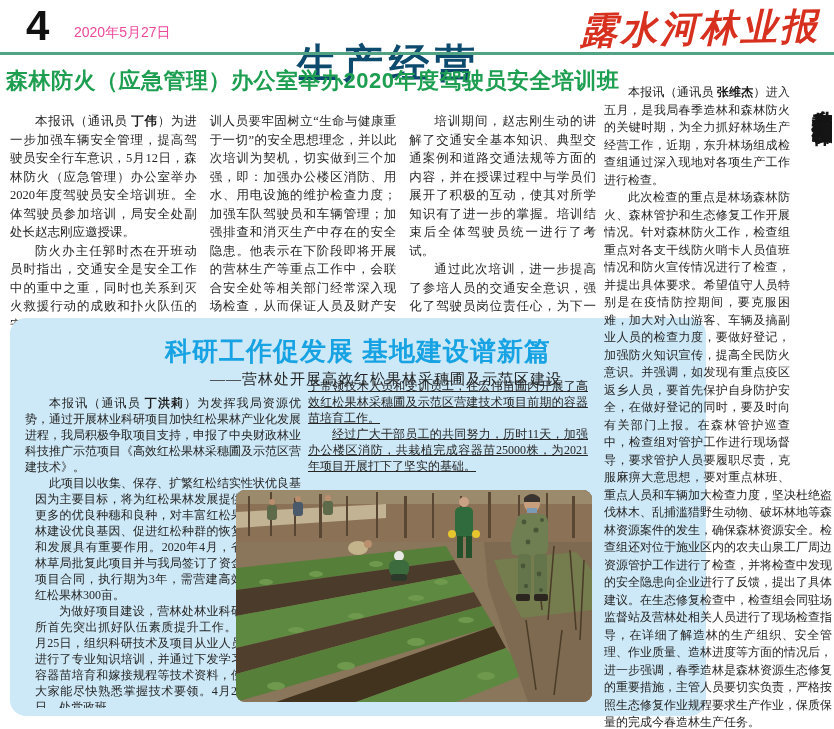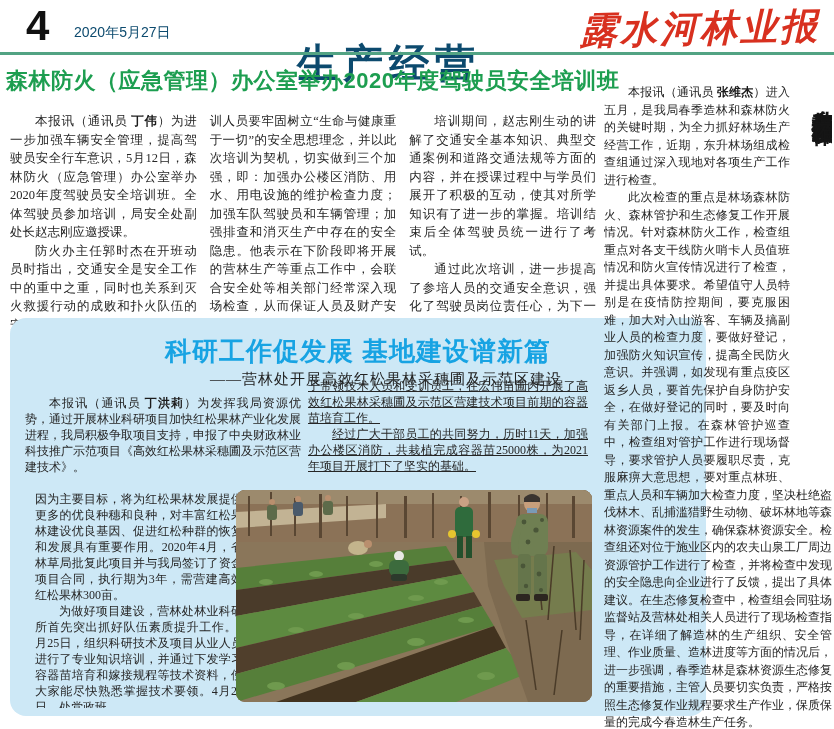--- a/index.html
+++ b/index.html
@@ -3,21 +3,21 @@
 <meta charset="utf-8">
 <style>
   html,body{margin:0;padding:0;background:#fff;}
   .page{position:relative;width:834px;height:729px;background:#ffffff;overflow:hidden;
         font-family:"Liberation Serif","DejaVu Serif",serif;color:#262626;}
 
   
   .page-num{position:absolute;left:26px;top:2px;font-family:"Liberation Sans","DejaVu Sans",sans-serif;
             font-weight:bold;font-size:42px;color:#111;}
   .issue-date{position:absolute;left:74px;top:24px;font-family:"Liberation Sans","DejaVu Sans",sans-serif;
-            font-size:14px;color:#0c4a6e;}
+            font-size:14px;color:#ec4899;}
   .section-title{position:absolute;left:297px;top:8px;font-family:"Liberation Sans","DejaVu Sans",sans-serif;
             font-weight:900;font-size:40px;letter-spacing:6px;color:#0c4a6e;margin-top:28px;}
   .masthead{position:absolute;right:14px;top:4px;font-family:"DejaVu Serif","Liberation Serif",serif;
             font-style:italic;font-weight:bold;font-size:37px;letter-spacing:3px;color:#d8301f;
             transform:rotate(-1.2deg);}
   .green-rule{position:absolute;top:52px;left:0;width:834px;height:3px;background:#52a383;}
 
   
   .main-headline{position:absolute;top:66px;left:6px;width:592px;text-align:center;white-space:nowrap;
             font-family:"Liberation Sans","DejaVu Sans",sans-serif;font-weight:900;font-size:22px;
@@ -77,20 +77,21 @@
       <p class="ind">通过此次培训，进一步提高了参培人员的交通安全意识，强化了驾驶员岗位责任心，为下一步工作开展打下了坚实基础。</p>
     </div>
   </div>
 
   <div class="box">
     <div class="box-title">科研工作促发展 基地建设谱新篇</div>
     <div class="box-subtitle">——营林处开展高效红松果林采穗圃及示范区建设</div>
 
     <div class="box-body box-left-top">
       <p class="ind"><span class="lede">本报讯（通讯员 </span><span class="lede reporter">丁洪莉</span><span>）为发挥我局资源优势，通过开展林业科研项目加快红松果林产业化发展进程，我局积极争取项目支持，申报了中央财政林业科技推广示范项目《高效红松果林采穗圃及示范区营建技术》。</span></p>
+      <p class="ind">此项目以收集、保存、扩繁红松结实性状优良基</p>
     </div>
 
     <div class="box-body box-left-bottom">
       <p>因为主要目标，将为红松果林发展提供更多的优良种穗和良种，对丰富红松果林建设优良基因、促进红松种群的恢复和发展具有重要作用。2020年4月，省林草局批复此项目并与我局签订了资金项目合同，执行期为3年，需营建高效红松果林300亩。</p>
       <p class="ind">为做好项目建设，营林处林业科研所首先突出抓好队伍素质提升工作。4月25日，组织科研技术及项目从业人员进行了专业知识培训，并通过下发学习容器苗培育和嫁接规程等技术资料，使大家能尽快熟悉掌握技术要领。4月28日，处党政班</p>
     </div>
 
     <div class="box-body box-right-top">
       <p>子带领技术人员和受训员工，在宏伟苗圃内开展了高效红松果林采穗圃及示范区营建技术项目前期的容器苗培育工作。</p>
       <p class="ind">经过广大干部员工的共同努力，历时11天，加强办公楼区消防，共栽植完成容器苗25000株，为2021年项目开展打下了坚实的基础。</p>

